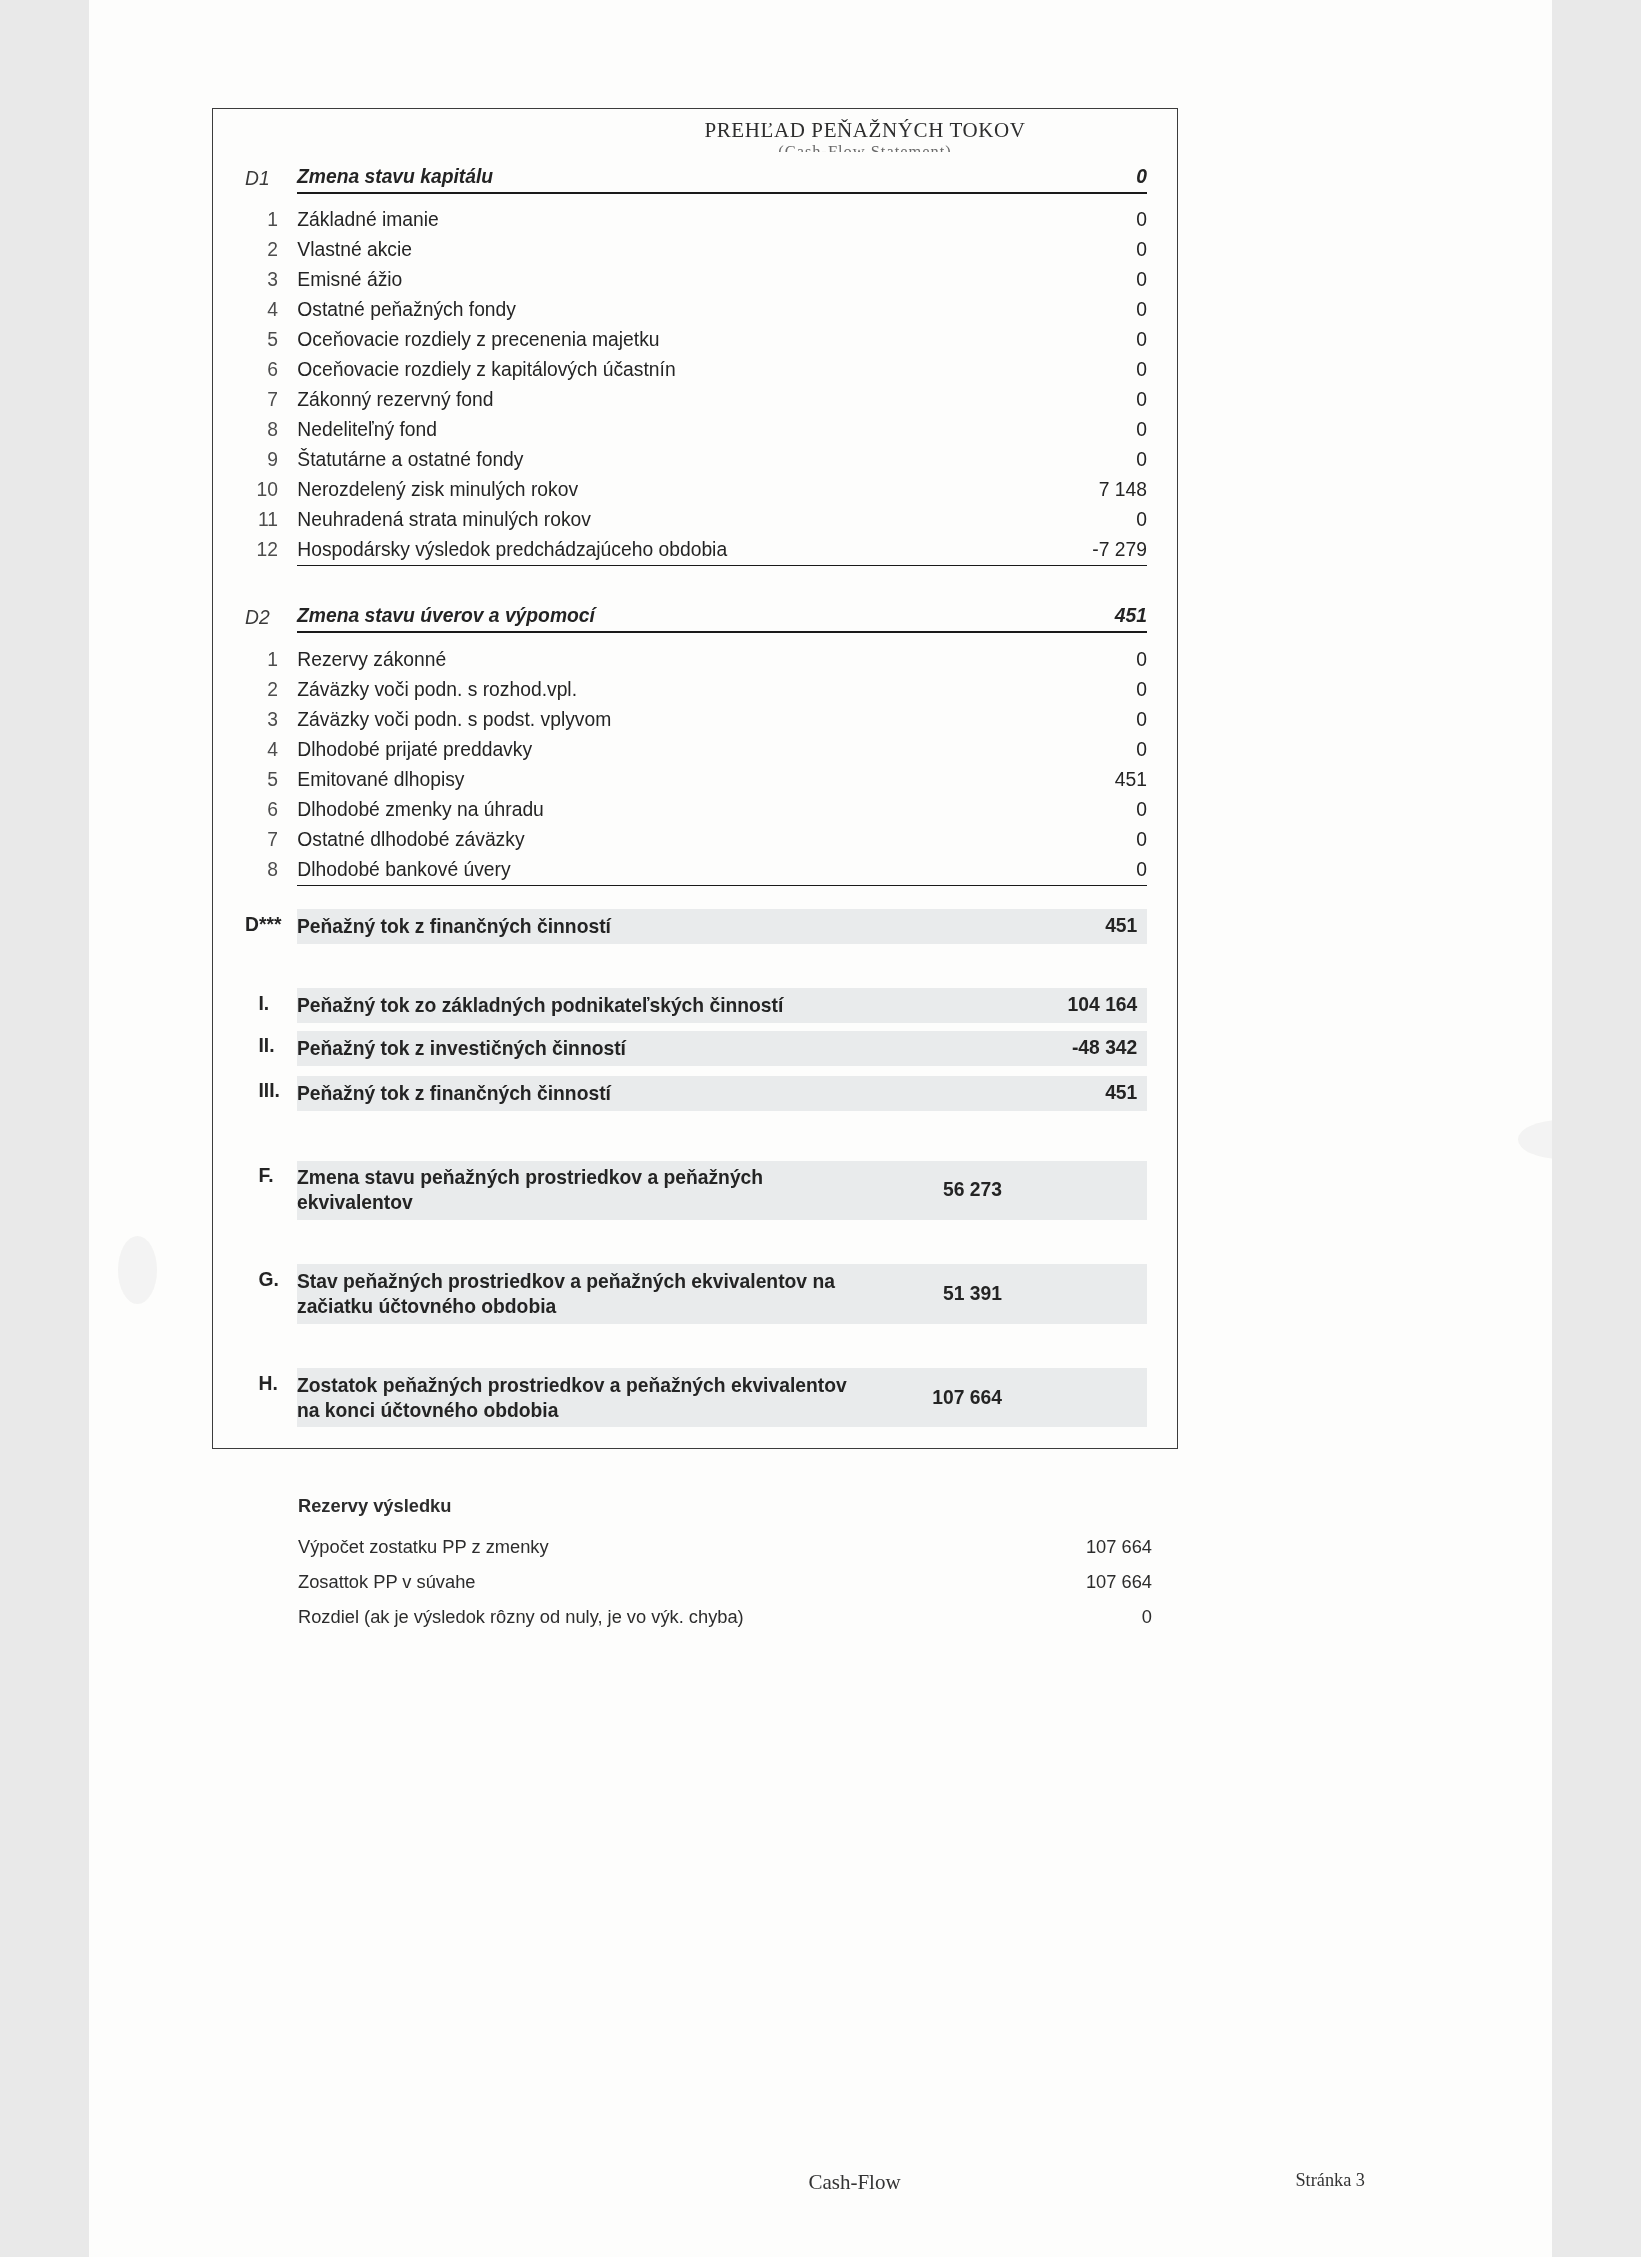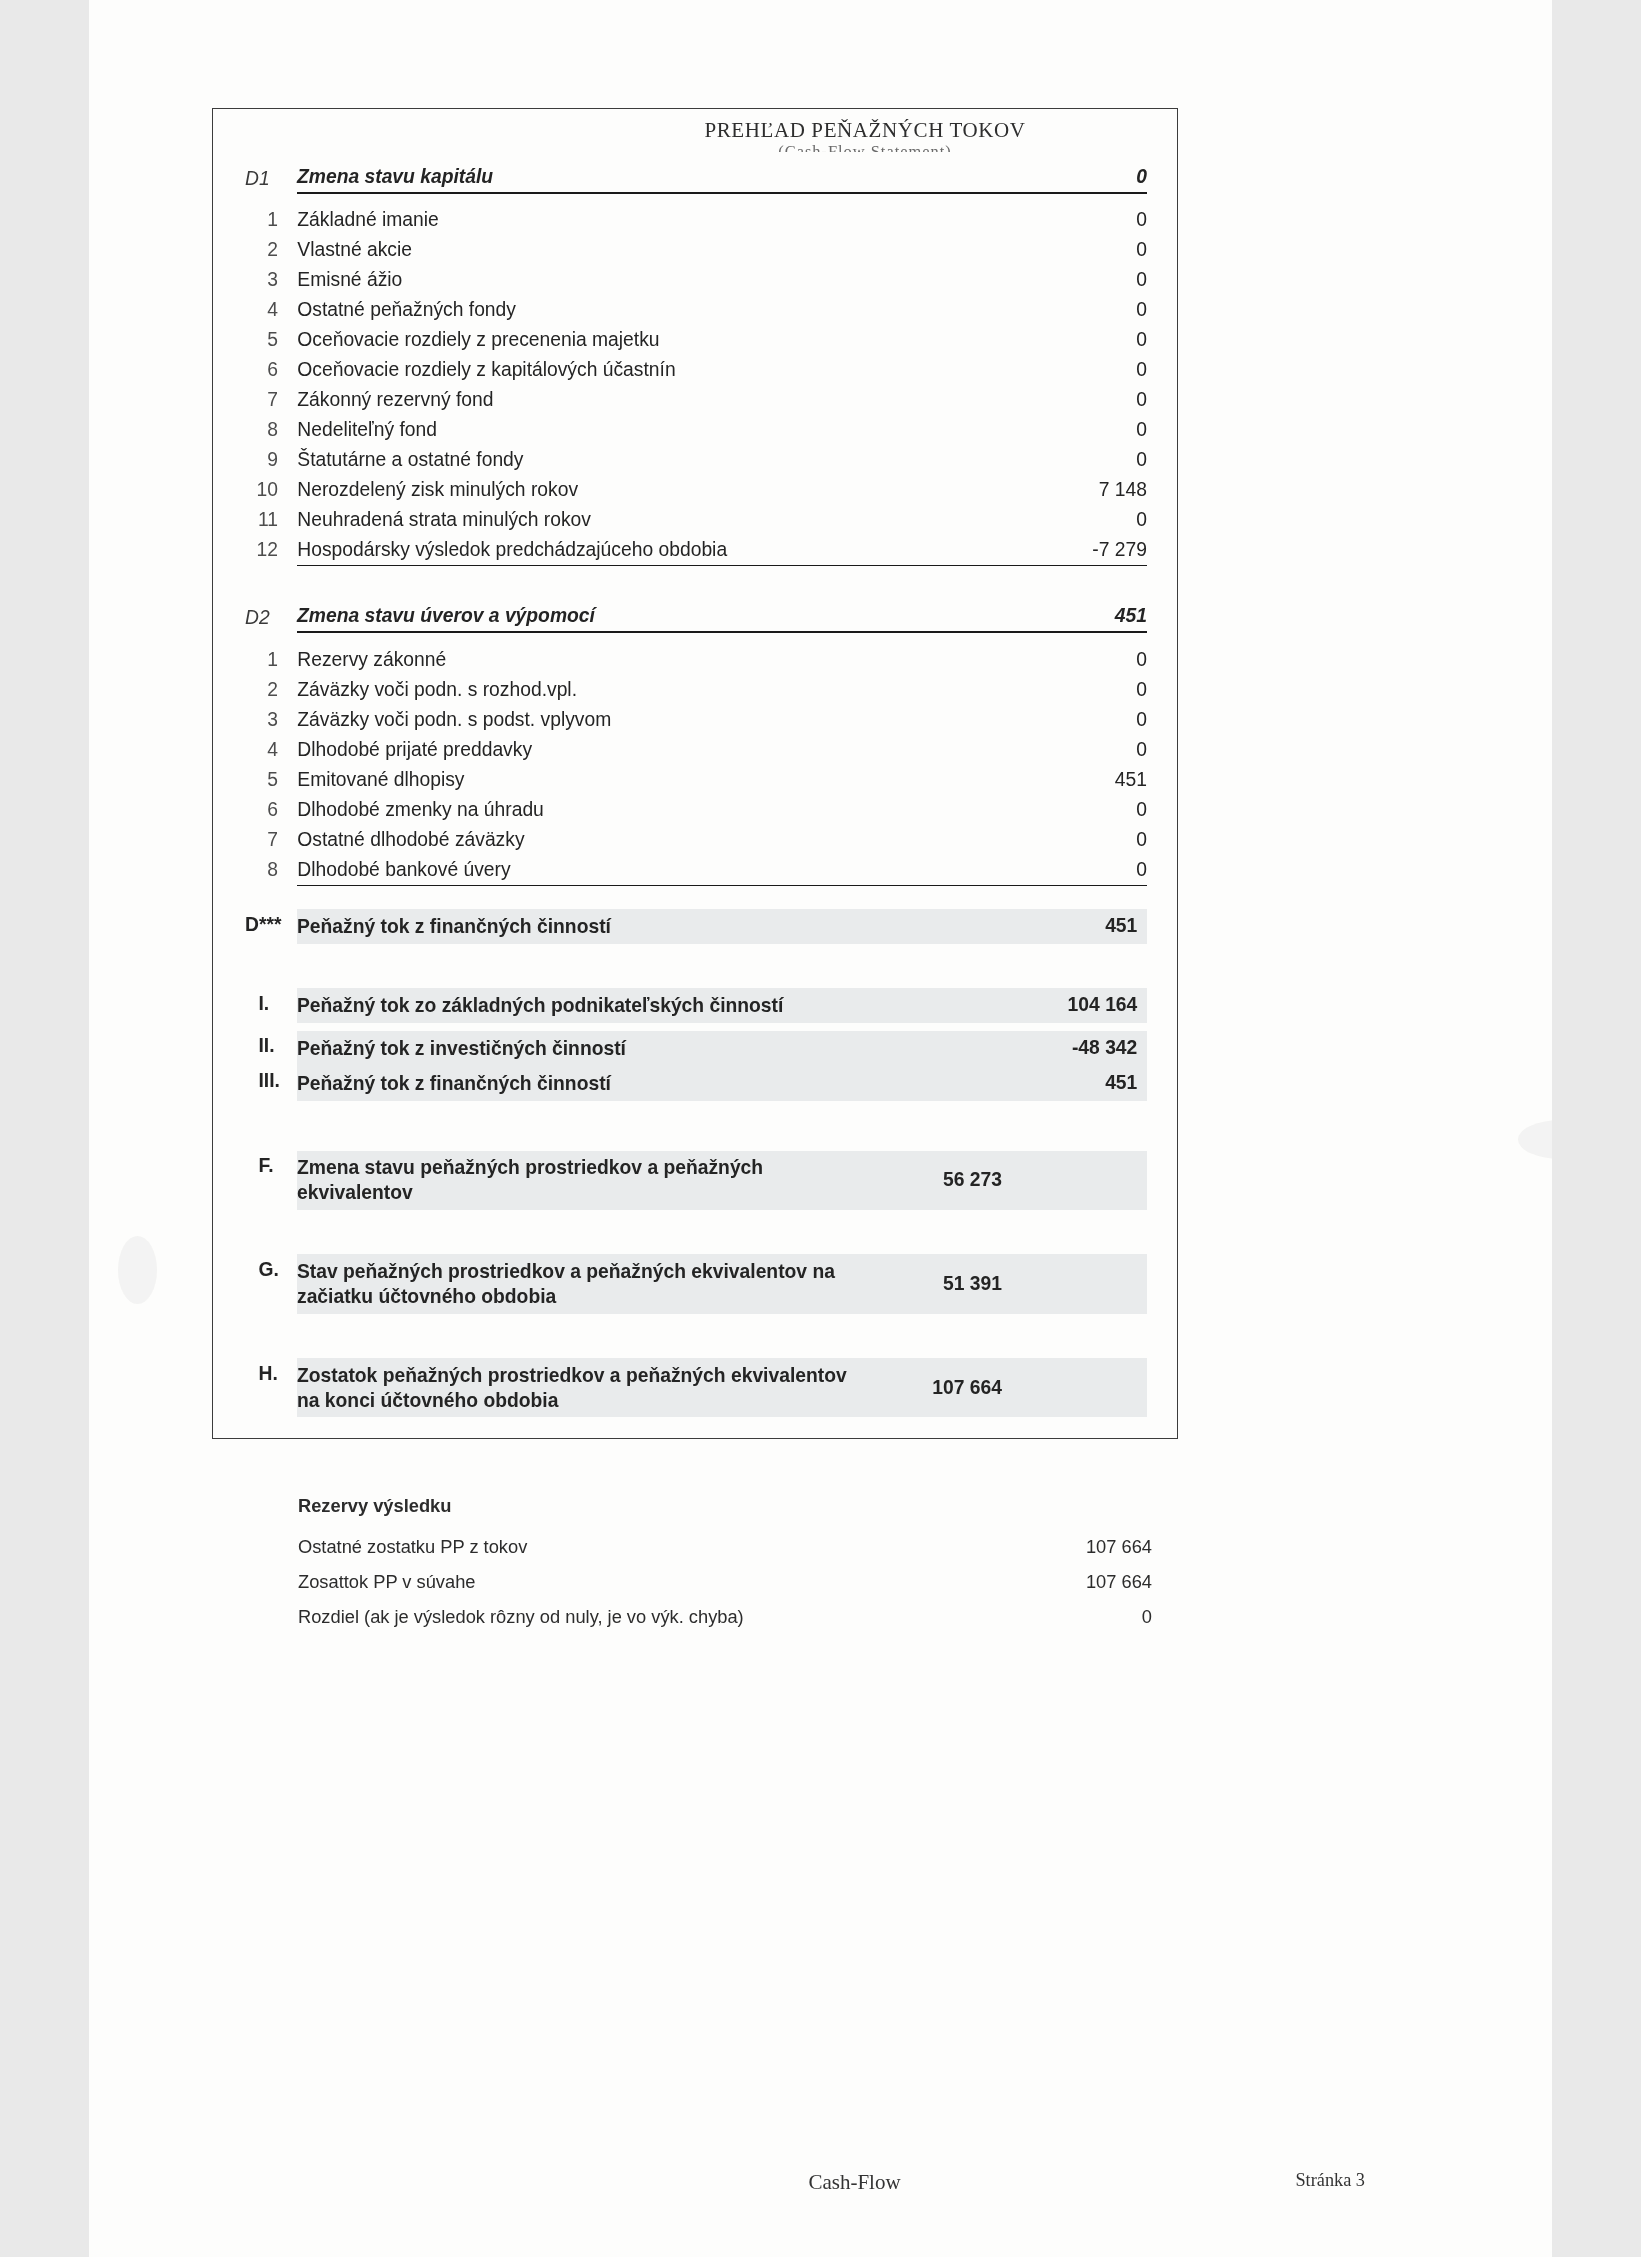--- a/index.html
+++ b/index.html
@@ -321,21 +321,21 @@
   </div>
 
   <div class="srow" style="margin-top: 7.7px;">
     <div class="scode">II.</div>
     <div class="sband">
       <div class="slbl">Peňažný tok z investičných činností</div>
       <div class="sval">-48 342</div>
     </div>
   </div>
 
-  <div class="srow" style="margin-top: 0;">
+  <div class="srow" style="margin-top: 10px;">
     <div class="scode">III.</div>
     <div class="sband">
       <div class="slbl">Peňažný tok z finančných činností</div>
       <div class="sval">451</div>
     </div>
   </div>
 
   <div class="srow multi" style="margin-top: 50px;">
     <div class="scode">F.</div>
     <div class="sband">
@@ -359,21 +359,21 @@
       <div class="sval">107 664</div>
     </div>
   </div>
 </div>
   </div>
 
   <div class="control">
     <div class="control-title">Rezervy výsledku</div>
     <div id="control-rows">
   <div class="crow">
-    <div class="clbl">Ostatné zostatku PP z tokov</div>
+    <div class="clbl">Výpočet zostatku PP z zmenky</div>
     <div class="cval">107 664</div>
   </div>
 
   <div class="crow">
     <div class="clbl">Zosattok PP v súvahe</div>
     <div class="cval">107 664</div>
   </div>
 
   <div class="crow">
     <div class="clbl">Rozdiel (ak je výsledok rôzny od nuly, je vo výk. chyba)</div>

